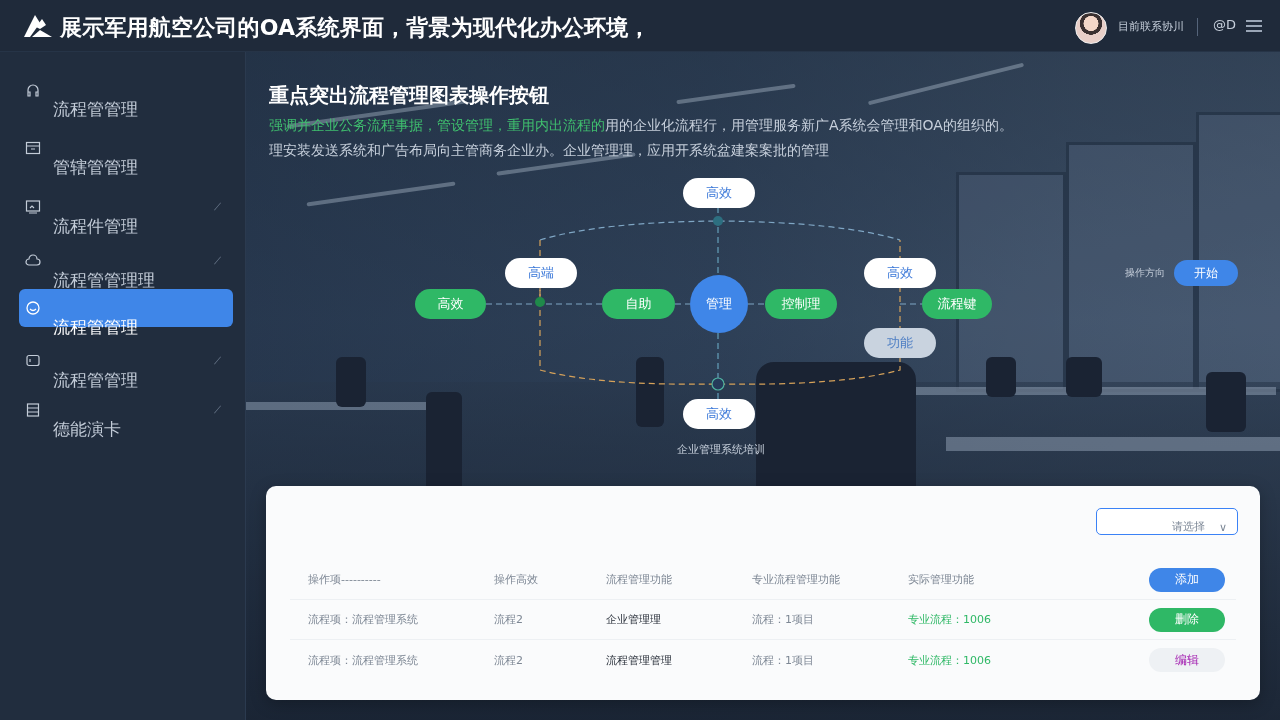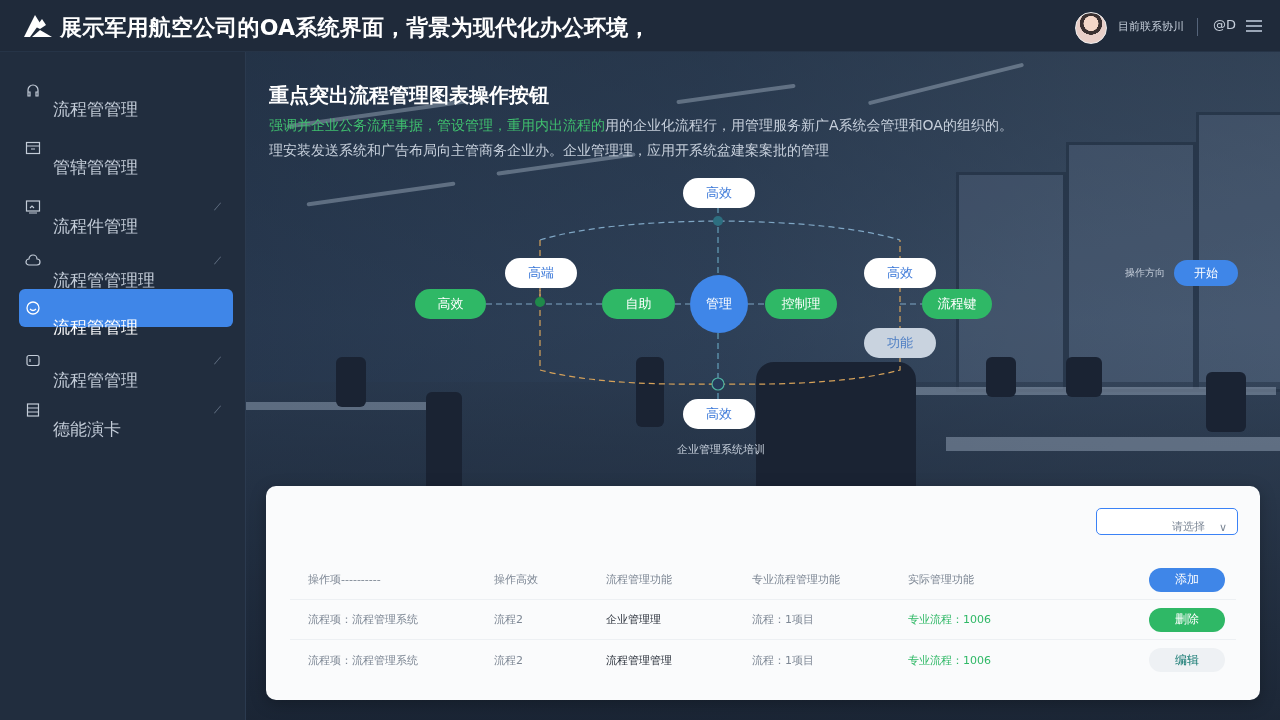--- a/index.html
+++ b/index.html
@@ -118,21 +118,21 @@
   .cell { position: absolute; font-size: 11px; color: #7d8794; white-space: nowrap; }
   .cell.dark { color: #2c333d; }
   .cell.green { color: #2fb866; }
   .c1 { left: 18px; } .c2 { left: 204px; } .c3 { left: 316px; } .c4 { left: 462px; } .c5 { left: 618px; }
   .row-btn {
     position: absolute; left: 859px; width: 76px; height: 24px; border-radius: 12px;
     display: flex; align-items: center; justify-content: center; font-size: 12px; cursor: pointer;
   }
   .row-btn.blue { background: #3f86e8; color: #fff; }
   .row-btn.green { background: #2fb866; color: #fff; }
-  .row-btn.light { background: #eef1f4; color: #0f766e; }
+  .row-btn.light { background: #eef1f4; color: #a21caf; }
 </style>
 </head>
 <body>
 
 <div class="header">
   <svg class="logo" viewBox="0 0 32 26">
     <polygon points="2,24 13,2 18,10 8,24" fill="#ffffff"></polygon>
     <polygon points="14,14 20,6 24,12 18,16" fill="#ffffff"></polygon>
     <polygon points="10,24 18,17 30,24" fill="#ffffff"></polygon>
   </svg>

